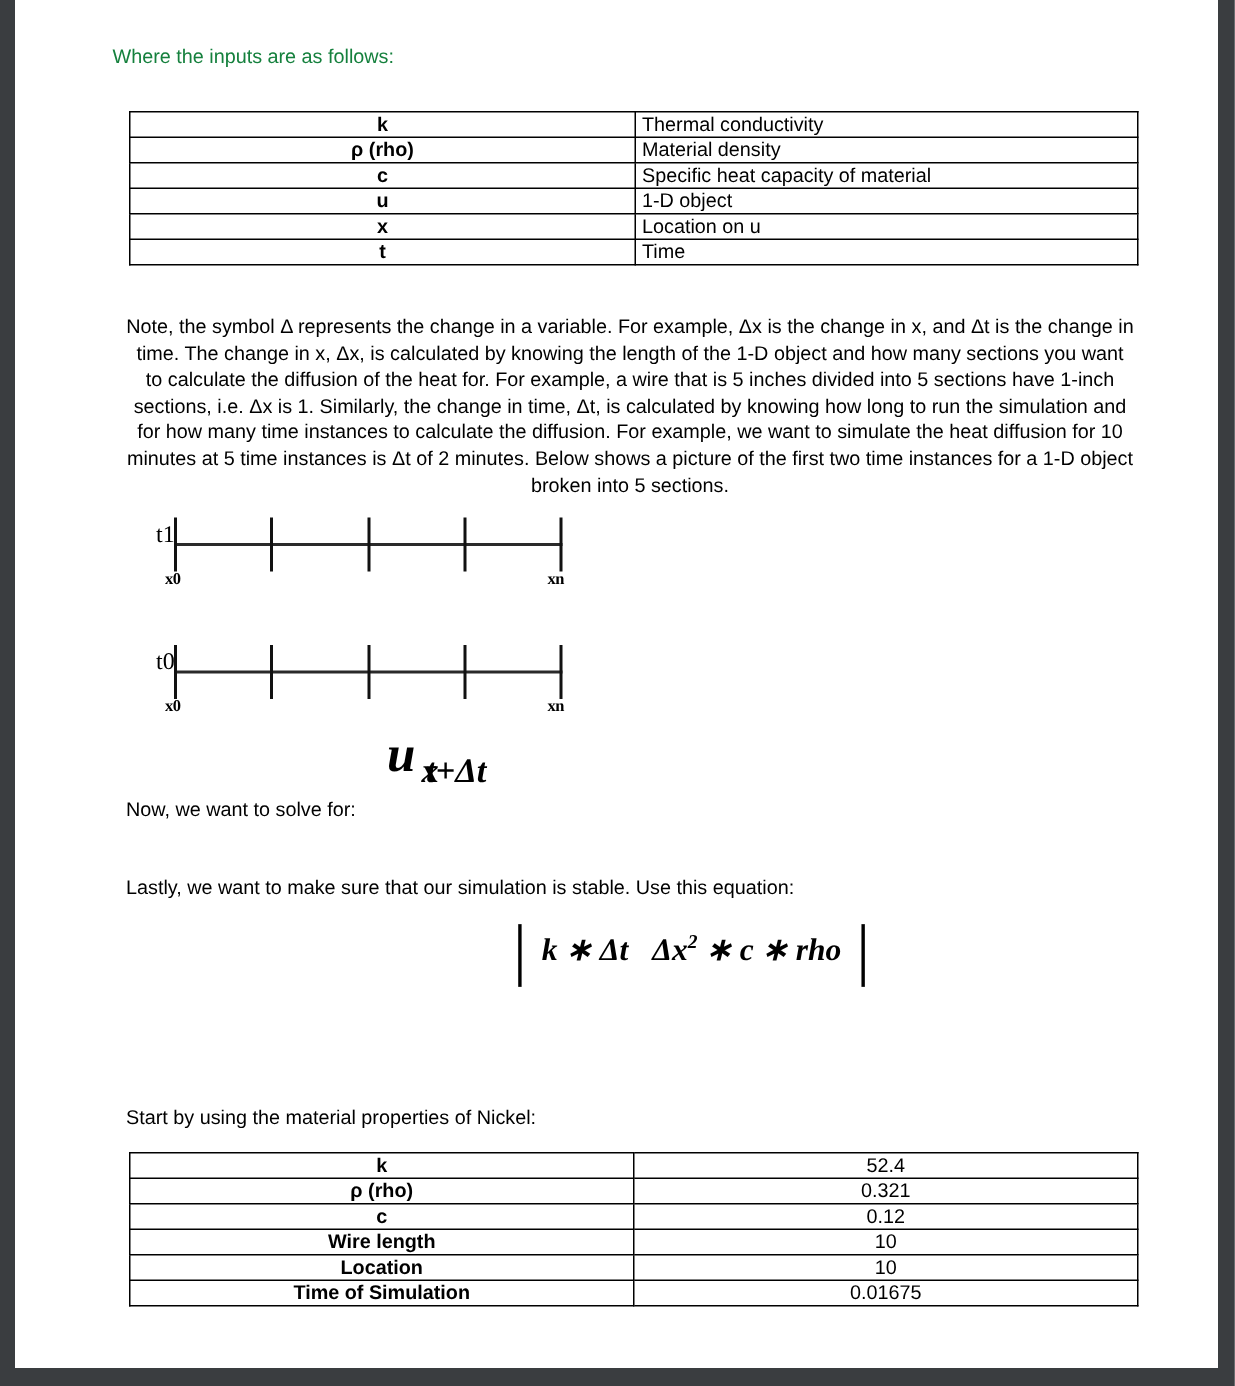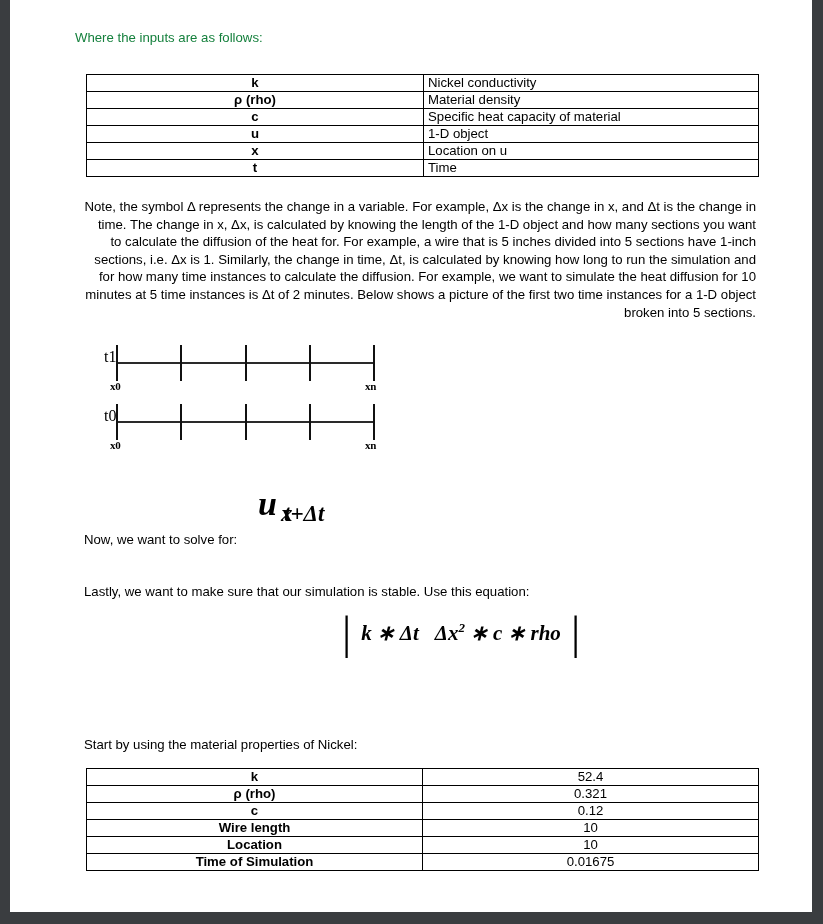--- a/index.html
+++ b/index.html
@@ -77,23 +77,23 @@
     position: absolute;
     left: 76px;
     top: 768px;
     width: 672px;
   }
 
   
   #para-note {
     position: absolute;
     left: 74px;
-    top: 198px;
+    top: 209px;
     width: 672px;
-    text-align: right;
+    text-align: center;
   }
   #para-solve {
     position: absolute;
     left: 74px;
     top: 531px;
   }
   #para-lastly {
     position: absolute;
     left: 74px;
     top: 583px;
@@ -240,21 +240,21 @@
   <div class="lead-line">Where the inputs are as follows:</div>
 
   <table id="table-inputs" class="doc-table">
     <colgroup>
         <col style="width:337px">
         <col style="width:335px">
       </colgroup>
     <tbody>
         <tr>
           <td class="label">k</td>
-          <td class="desc">Nickel conductivity</td>
+          <td class="desc">Thermal conductivity</td>
         </tr>
         <tr>
           <td class="label">ρ (rho)</td>
           <td class="desc">Material density</td>
         </tr>
         <tr>
           <td class="label">c</td>
           <td class="desc">Specific heat capacity of material</td>
         </tr>
         <tr>
@@ -279,21 +279,21 @@
         <div class="tline-label">t1</div>
         <div class="axis" style="background: rgb(42, 42, 42);"></div>
         <div class="tick" style="left: 36px;"></div>
         <div class="tick" style="left: 100.25px;"></div>
         <div class="tick" style="left: 164.5px;"></div>
         <div class="tick" style="left: 228.75px;"></div>
         <div class="tick" style="left: 293px;"></div>
         <div class="endlabel" style="left: 30px;">x0</div>
         <div class="endlabel" style="left: 285px;">xn</div>
       </div>
-      <div class="tline-row" style="top: 59px;">
+      <div class="tline-row" style="top: 85px;">
         <div class="tline-label">t0</div>
         <div class="axis" style="background: rgb(42, 42, 42);"></div>
         <div class="tick" style="left: 36px;"></div>
         <div class="tick" style="left: 100.25px;"></div>
         <div class="tick" style="left: 164.5px;"></div>
         <div class="tick" style="left: 228.75px;"></div>
         <div class="tick" style="left: 293px;"></div>
         <div class="endlabel" style="left: 30px;">x0</div>
         <div class="endlabel" style="left: 285px;">xn</div>
       </div>

